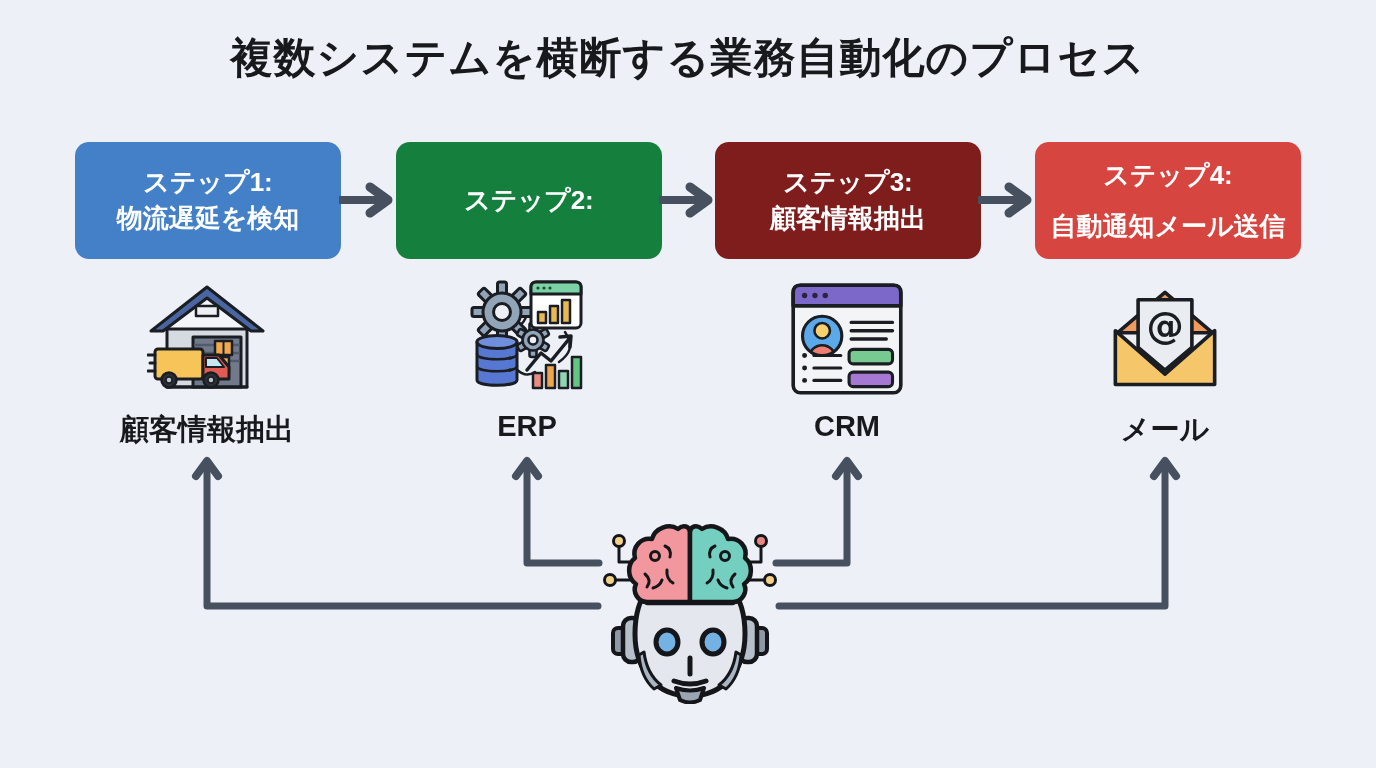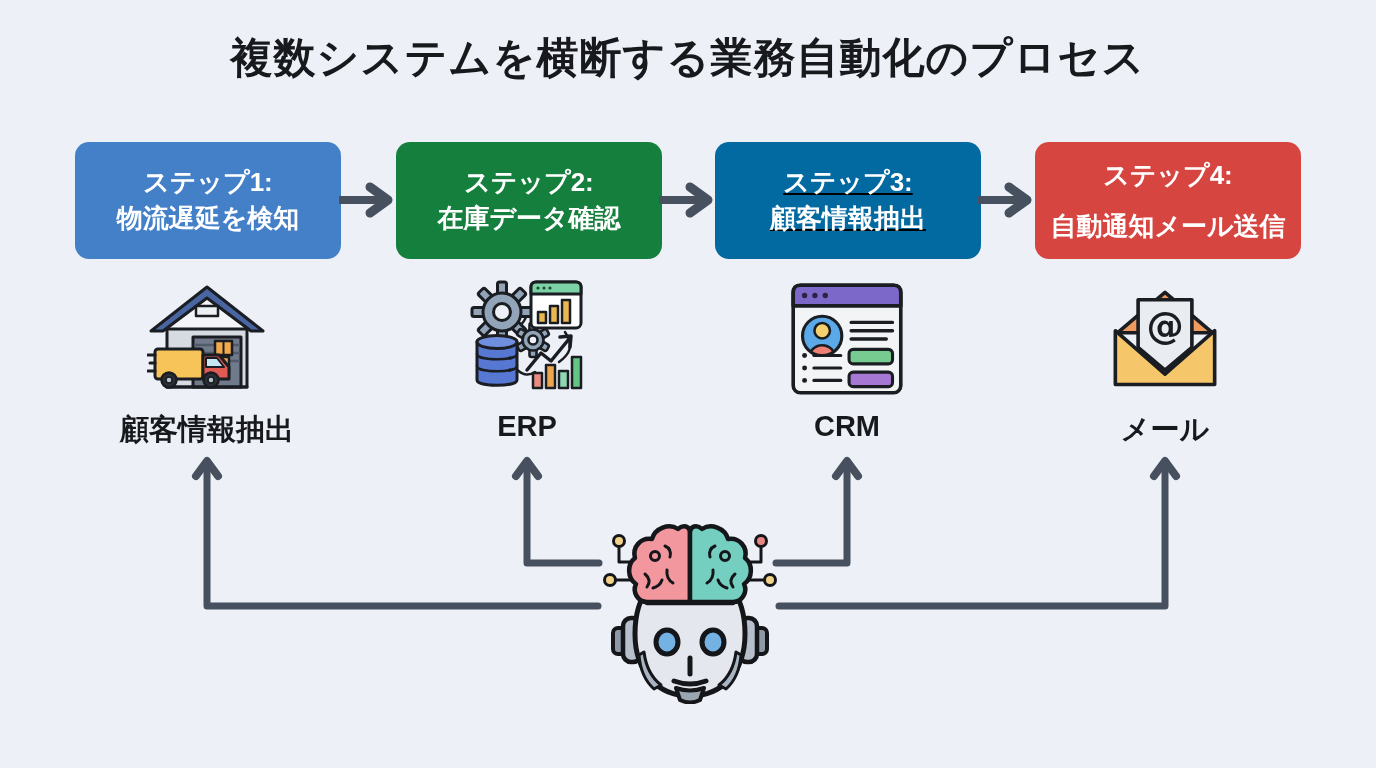--- a/index.html
+++ b/index.html
@@ -25,23 +25,22 @@
 <div class="canvas" style="background-color: rgb(237, 241, 247);">
 
   <h1 class="title" style="color: rgb(23, 25, 29);">複数システムを横断する業務自動化のプロセス</h1>
 
   <div class="step" style="left: 75px; background-color: rgb(68, 128, 200);">
     <span class="step-line">ステップ1:</span>
     <span class="step-line">物流遅延を検知</span>
   </div>
   <div class="step" style="left: 396px; background-color: #15803d;">
     <span class="step-line">ステップ2:</span>
-    <span class="step-line">在庫データ確認</span>
-  </div>
-  <div class="step" style="left: 715px; background-color: #0369a1; text-decoration: underline;">
+  </div>
+  <div class="step" style="left: 715px; background-color: #7f1d1d;">
     <span class="step-line">ステップ3:</span>
     <span class="step-line">顧客情報抽出</span>
   </div>
   <div class="step" style="left: 1035px; background-color: rgb(214, 69, 63); gap: 22px;">
     <span class="step-line">ステップ4:</span>
     <span class="step-line">自動通知メール送信</span>
   </div>
 
   <svg class="step-arrow" style="left:339px" viewBox="0 0 58 44">
     <g fill="none" stroke-linecap="round" stroke-linejoin="round" style="stroke: rgb(71, 80, 94);">

